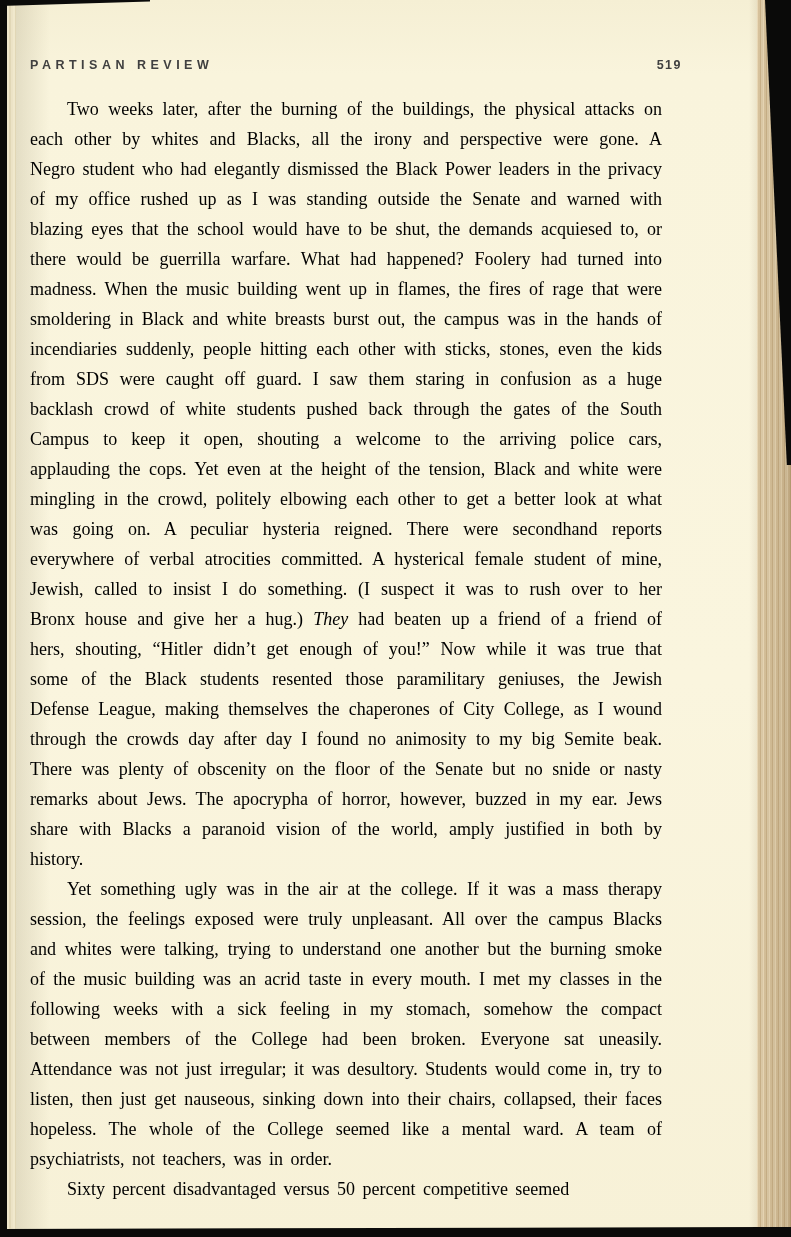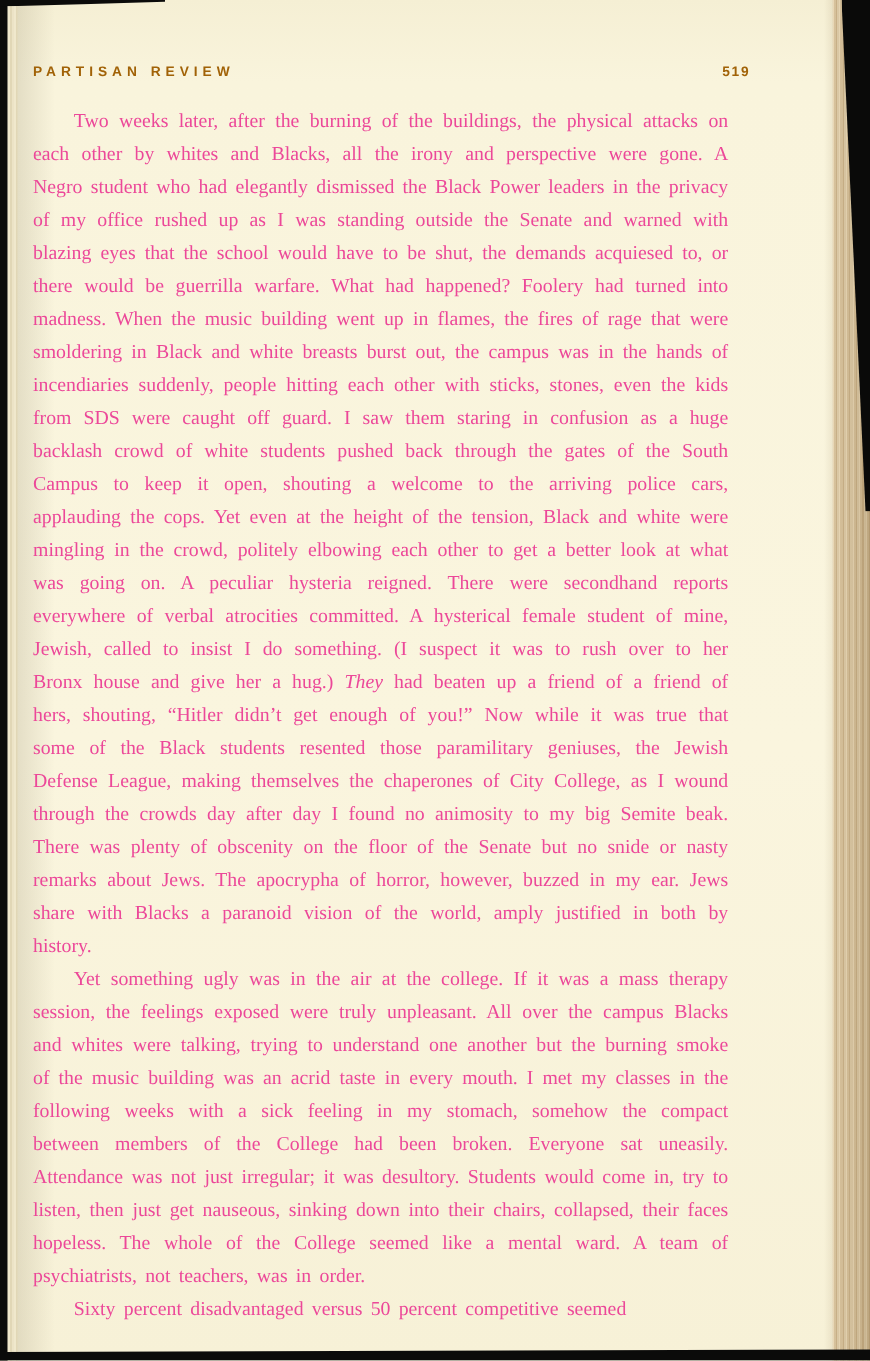--- a/index.html
+++ b/index.html
@@ -53,28 +53,28 @@
   
   .page-column {
     position: absolute; left: 30px; top: 58px; width: 652px;
   }
   .running-header {
     display: flex; justify-content: space-between; align-items: baseline;
     font-family: "Liberation Sans", sans-serif;
     font-weight: bold;
     font-size: 12.5px;
     letter-spacing: 4.5px;
-    color: #a16207;
+    color: #404040;
   }
   .running-header .page-num { letter-spacing: 1.5px; }
 
   .body-text {
     margin-top: 22px;
     padding-right: 20px; 
-    color: #ec4899;
+    color: #000000;
     font-size: 18px;
     line-height: 30px;
     text-align: justify;
     word-spacing: 3px;
   }
   .body-text p.para {
     margin: 0;
     text-indent: 37px;
   }
   .it { font-style: italic; }

